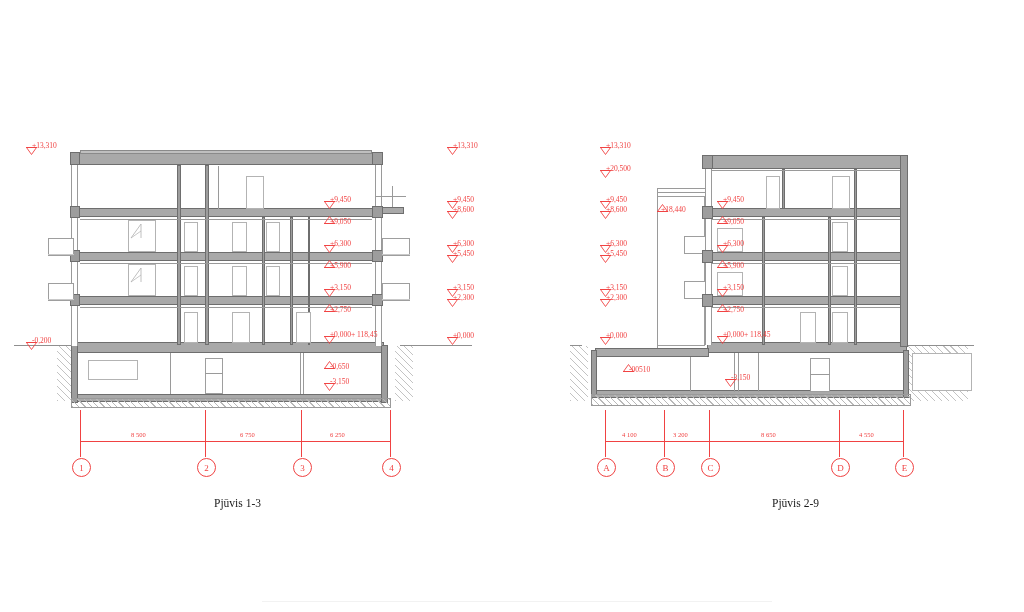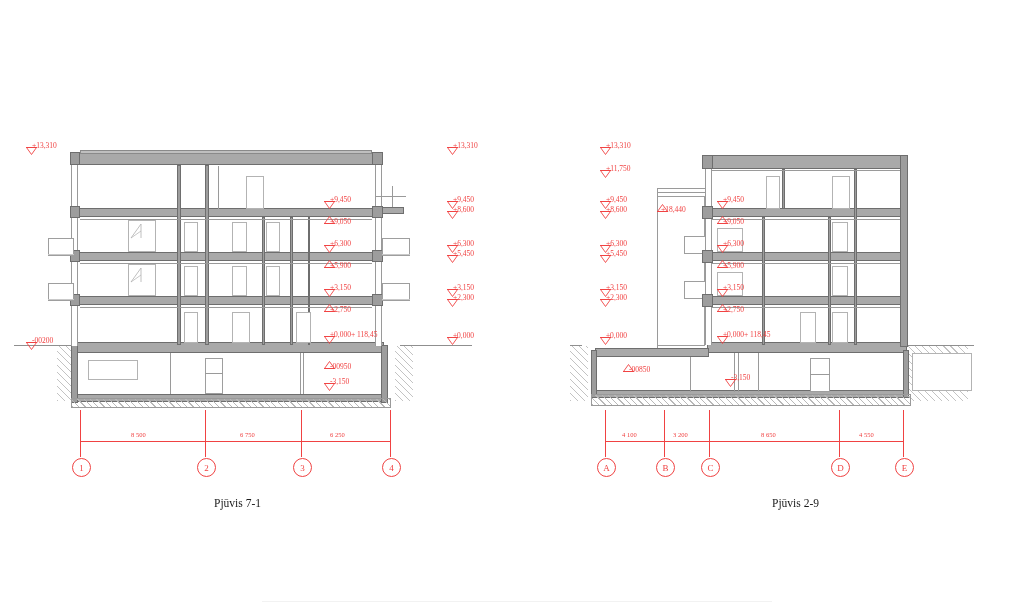--- a/index.html
+++ b/index.html
@@ -146,21 +146,21 @@
       <polygon points="0.5,0.5 10.5,0.5 5.5,7.5" fill="none" stroke="#f04242" stroke-width="0.9"></polygon>
       <line x1="0" y1="0.5" x2="11" y2="0.5" stroke="#f04242" stroke-width="0.9"></line>
     </svg>
     <span class="txt">+13,310</span>
   </div>
   <div class="lvl" style="left:26px;top:339px;">
     <svg class="tri" width="11" height="8" viewBox="0 0 11 8">
       <polygon points="0.5,0.5 10.5,0.5 5.5,7.5" fill="none" stroke="#f04242" stroke-width="0.9"></polygon>
       <line x1="0" y1="0.5" x2="11" y2="0.5" stroke="#f04242" stroke-width="0.9"></line>
     </svg>
-    <span class="txt">-00200</span>
+    <span class="txt">-0,200</span>
   </div>
 
   <div class="lvl" style="left:324px;top:198px;">
     <svg class="tri" width="11" height="8" viewBox="0 0 11 8">
       <polygon points="0.5,0.5 10.5,0.5 5.5,7.5" fill="none" stroke="#f04242" stroke-width="0.9"></polygon>
       <line x1="0" y1="0.5" x2="11" y2="0.5" stroke="#f04242" stroke-width="0.9"></line>
     </svg>
     <span class="txt">+9,450</span>
   </div>
   <div class="lvl" style="left:324px;top:213px;">
@@ -203,21 +203,21 @@
       <polygon points="0.5,0.5 10.5,0.5 5.5,7.5" fill="none" stroke="#f04242" stroke-width="0.9"></polygon>
       <line x1="0" y1="0.5" x2="11" y2="0.5" stroke="#f04242" stroke-width="0.9"></line>
     </svg>
     <span class="txt">±0,000+ 118,45</span>
   </div>
   <div class="lvl" style="left:324px;top:358px;">
     <svg class="tri" width="11" height="8" viewBox="0 0 11 8">
       <polygon points="5.5,0.5 10.5,7.5 0.5,7.5" fill="none" stroke="#f04242" stroke-width="0.9"></polygon>
       <line x1="0" y1="7.5" x2="11" y2="7.5" stroke="#f04242" stroke-width="0.9"></line>
     </svg>
-    <span class="txt" style="top:4px;">-00950</span>
+    <span class="txt" style="top:4px;">-0,650</span>
   </div>
   <div class="lvl" style="left:324px;top:380px;">
     <svg class="tri" width="11" height="8" viewBox="0 0 11 8">
       <polygon points="0.5,0.5 10.5,0.5 5.5,7.5" fill="none" stroke="#f04242" stroke-width="0.9"></polygon>
       <line x1="0" y1="0.5" x2="11" y2="0.5" stroke="#f04242" stroke-width="0.9"></line>
     </svg>
     <span class="txt">-3,150</span>
   </div>
 
   <div class="lvl" style="left:447px;top:144px;">
@@ -290,21 +290,21 @@
 
   <div class="dimtxt" style="left:131px;top:431px;">8 500</div>
   <div class="dimtxt" style="left:240px;top:431px;">6 750</div>
   <div class="dimtxt" style="left:330px;top:431px;">6 250</div>
 
   <div class="bubble" style="left:72px;top:458px;">1</div>
   <div class="bubble" style="left:197px;top:458px;">2</div>
   <div class="bubble" style="left:293px;top:458px;">3</div>
   <div class="bubble" style="left:382px;top:458px;">4</div>
 
-  <div class="ttl" style="left:214px;top:497px;">Pjūvis 7-1</div>
+  <div class="ttl" style="left:214px;top:497px;">Pjūvis 1-3</div>
 </div>
 
 <div class="abs" style="left:512px;top:0;width:512px;height:612px;">
 
   <div class="groundline" style="left:58px;top:345px;width:12px;"></div>
   <div class="groundline" style="left:390px;top:345px;width:72px;"></div>
 
   <div class="hatch" style="left:58px;top:346px;width:18px;height:55px;"></div>
   <div class="hatch" style="left:394px;top:346px;width:62px;height:55px;"></div>
 
@@ -371,21 +371,21 @@
       <polygon points="0.5,0.5 10.5,0.5 5.5,7.5" fill="none" stroke="#f04242" stroke-width="0.9"></polygon>
       <line x1="0" y1="0.5" x2="11" y2="0.5" stroke="#f04242" stroke-width="0.9"></line>
     </svg>
     <span class="txt">+13,310</span>
   </div>
   <div class="lvl" style="left:88px;top:167px;">
     <svg class="tri" width="11" height="8" viewBox="0 0 11 8">
       <polygon points="0.5,0.5 10.5,0.5 5.5,7.5" fill="none" stroke="#f04242" stroke-width="0.9"></polygon>
       <line x1="0" y1="0.5" x2="11" y2="0.5" stroke="#f04242" stroke-width="0.9"></line>
     </svg>
-    <span class="txt">+11,750</span>
+    <span class="txt">+20,500</span>
   </div>
   <div class="lvl" style="left:88px;top:198px;">
     <svg class="tri" width="11" height="8" viewBox="0 0 11 8">
       <polygon points="0.5,0.5 10.5,0.5 5.5,7.5" fill="none" stroke="#f04242" stroke-width="0.9"></polygon>
       <line x1="0" y1="0.5" x2="11" y2="0.5" stroke="#f04242" stroke-width="0.9"></line>
     </svg>
     <span class="txt">+9,450</span>
   </div>
   <div class="lvl" style="left:88px;top:208px;">
     <svg class="tri" width="11" height="8" viewBox="0 0 11 8">
@@ -484,21 +484,21 @@
       <polygon points="0.5,0.5 10.5,0.5 5.5,7.5" fill="none" stroke="#f04242" stroke-width="0.9"></polygon>
       <line x1="0" y1="0.5" x2="11" y2="0.5" stroke="#f04242" stroke-width="0.9"></line>
     </svg>
     <span class="txt">±0,000+ 118,45</span>
   </div>
   <div class="lvl" style="left:111px;top:361px;">
     <svg class="tri" width="11" height="8" viewBox="0 0 11 8">
       <polygon points="5.5,0.5 10.5,7.5 0.5,7.5" fill="none" stroke="#f04242" stroke-width="0.9"></polygon>
       <line x1="0" y1="7.5" x2="11" y2="7.5" stroke="#f04242" stroke-width="0.9"></line>
     </svg>
-    <span class="txt" style="top:4px;">-00850</span>
+    <span class="txt" style="top:4px;">-00510</span>
   </div>
   <div class="lvl" style="left:213px;top:376px;">
     <svg class="tri" width="11" height="8" viewBox="0 0 11 8">
       <polygon points="0.5,0.5 10.5,0.5 5.5,7.5" fill="none" stroke="#f04242" stroke-width="0.9"></polygon>
       <line x1="0" y1="0.5" x2="11" y2="0.5" stroke="#f04242" stroke-width="0.9"></line>
     </svg>
     <span class="txt">-3,150</span>
   </div>
 
   <div class="gridline" style="left:93px;top:410px;height:47px;"></div>

